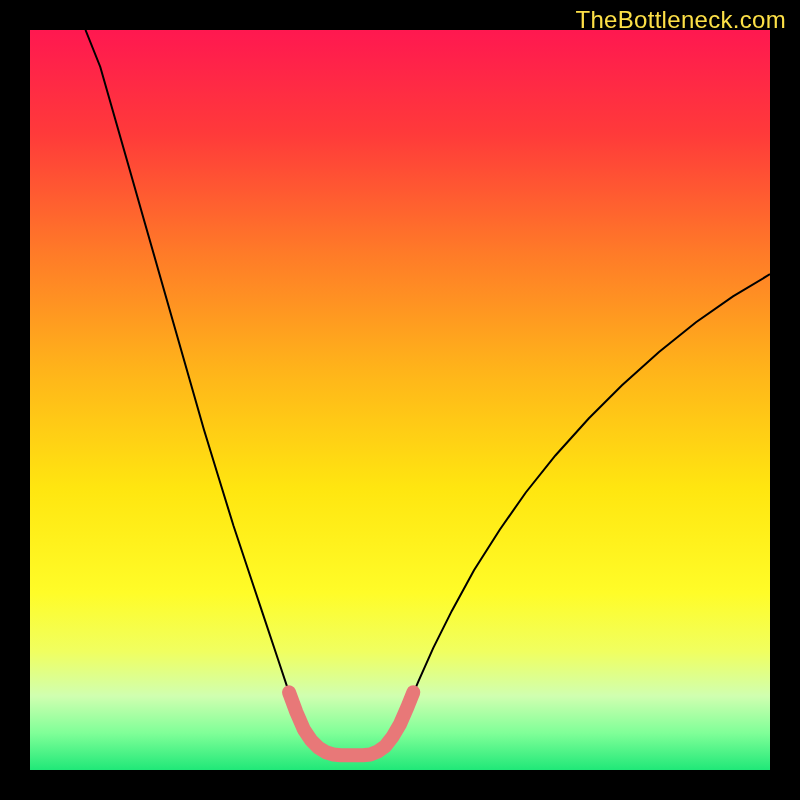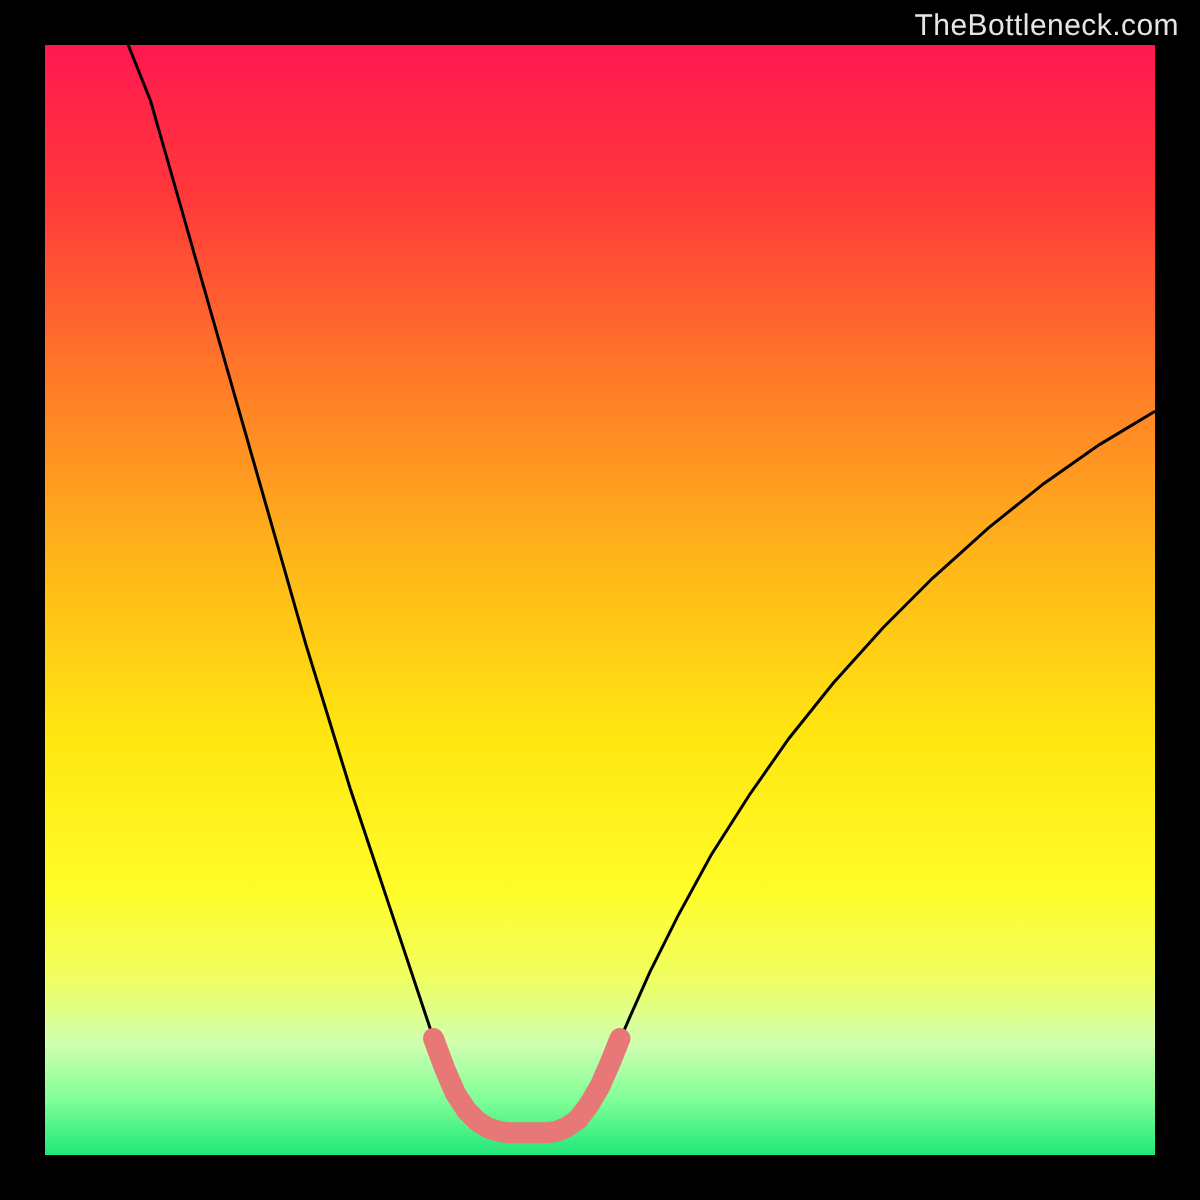--- a/index.html
+++ b/index.html
@@ -9,22 +9,22 @@
     height: 800px;
     background: #000;
     position: relative;
     font-family: Arial, sans-serif;
     overflow: hidden;
   }
   .watermark {
     position: absolute;
     top: 6px;
     right: 14px;
-    color: #e5e5e5;
-    font-size: 20px;
+    color: #fde047;
+    font-size: 24px;
     font-weight: 400;
     letter-spacing: 0.3px;
     z-index: 10;
   }
   .plot-area {
     position: absolute;
     left: 30px;
     top: 30px;
     width: 740px;
     height: 740px;

